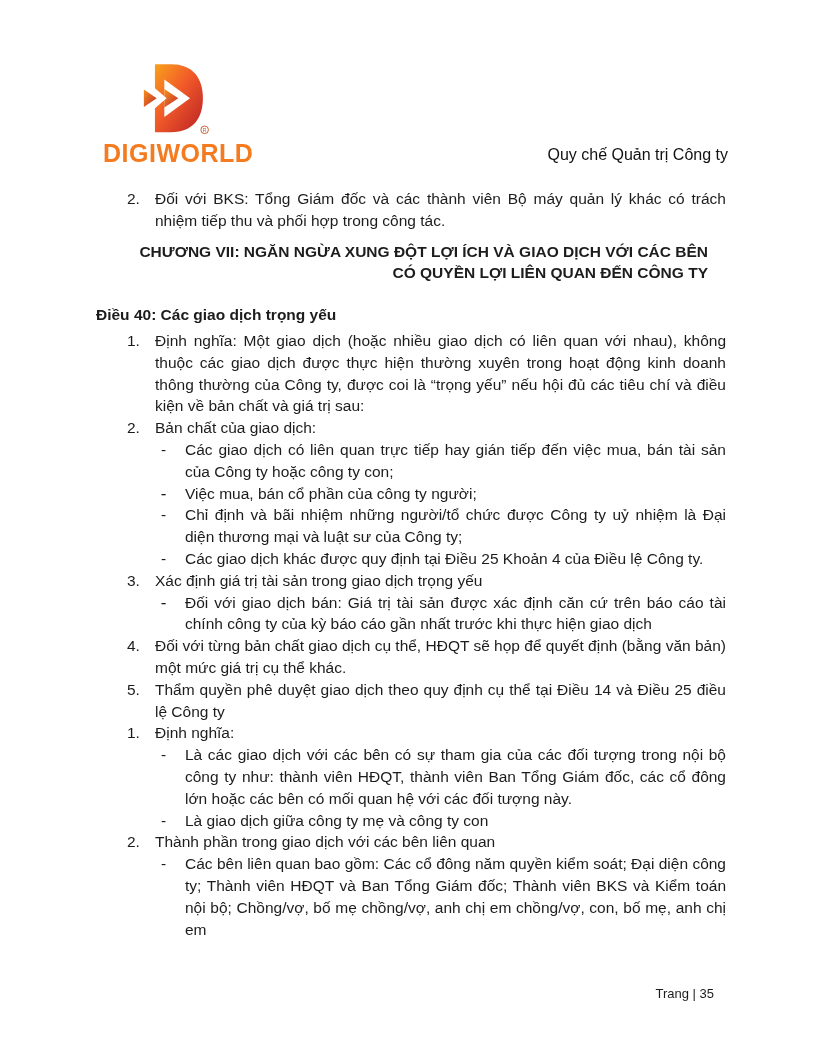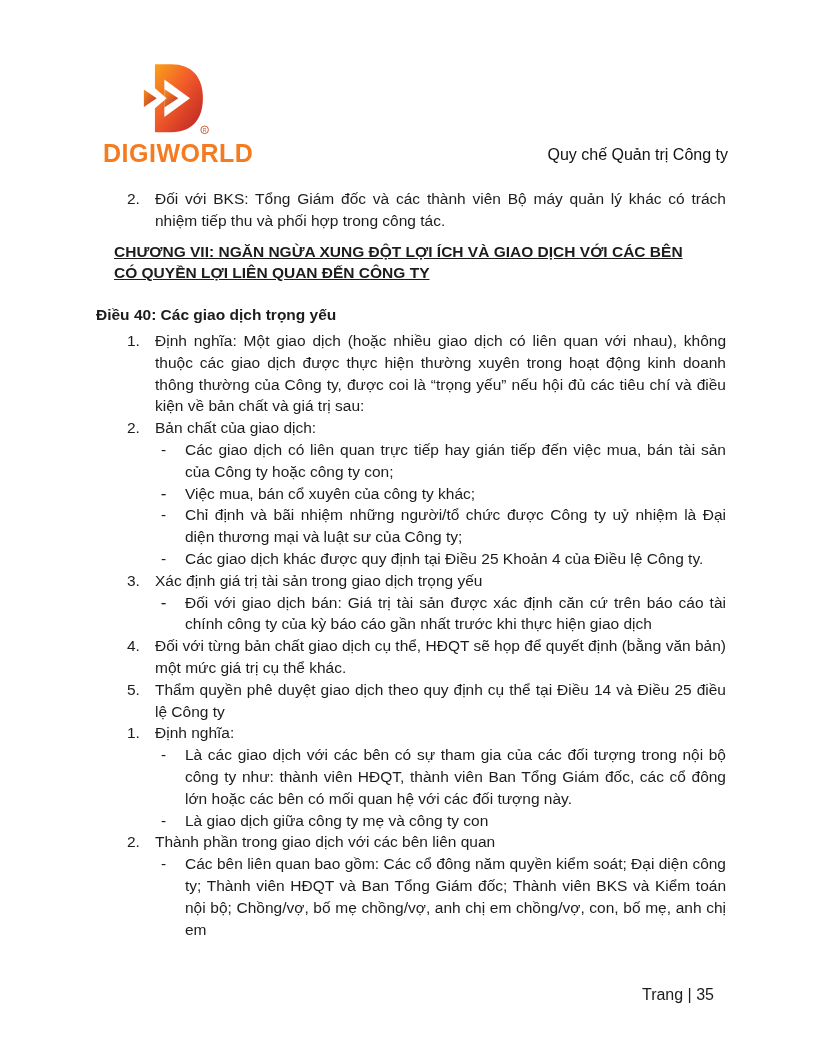--- a/index.html
+++ b/index.html
@@ -28,32 +28,31 @@
   
   .content{
     position:absolute;left:96px;top:188px;width:630px;
     font-size:15.5px;line-height:21.8px;text-align:justify;
   }
   .oitem{position:relative;padding-left:59px;}
   .oitem .num{position:absolute;left:31px;top:0;}
   .sitem{position:relative;padding-left:89px;}
   .sitem .dash{position:absolute;left:65px;top:0;}
   .chapter{
-    font-weight:bold;text-align:left;
+    font-weight:bold;text-align:right;
     margin:9px 18px 12px 18px;
-    text-decoration:underline;
   }
   .article-h{
     font-weight:bold;text-align:left;
     margin:20px 0 4px 0;
   }
   
   .footer{
     position:absolute;right:106px;top:986px;
-    font-size:16px;color:#1c1c1c;
+    font-size:13px;color:#1c1c1c;
   }
 </style>
 </head>
 <body>
 
 <div class="page">
 
   <div class="logo">
     <svg viewBox="0 0 120 130">
       <defs>
@@ -102,21 +101,21 @@
     </div>
     <div class="sitem">
       <span class="dash">-</span>
       <span>Các giao dịch có liên quan trực tiếp hay gián tiếp đến việc mua, bán tài sản của Công ty hoặc công ty con;</span>
     </div>
     <div class="sitem">
       <span class="dash">-</span>
     </div>
     <div class="sitem">
       <span class="dash">-</span>
-      <span>Việc mua, bán cổ xuyên của công ty khác;</span>
+      <span>Việc mua, bán cổ phần của công ty người;</span>
     </div>
     <div class="sitem">
       <span class="dash">-</span>
       <span>Chỉ định và bãi nhiệm những người/tổ chức được Công ty uỷ nhiệm là Đại diện thương mại và luật sư của Công ty;</span>
     </div>
     <div class="sitem">
       <span class="dash">-</span>
       <span>Các giao dịch khác được quy định tại Điều 25 Khoản 4 của Điều lệ Công ty.</span>
     </div>
 

